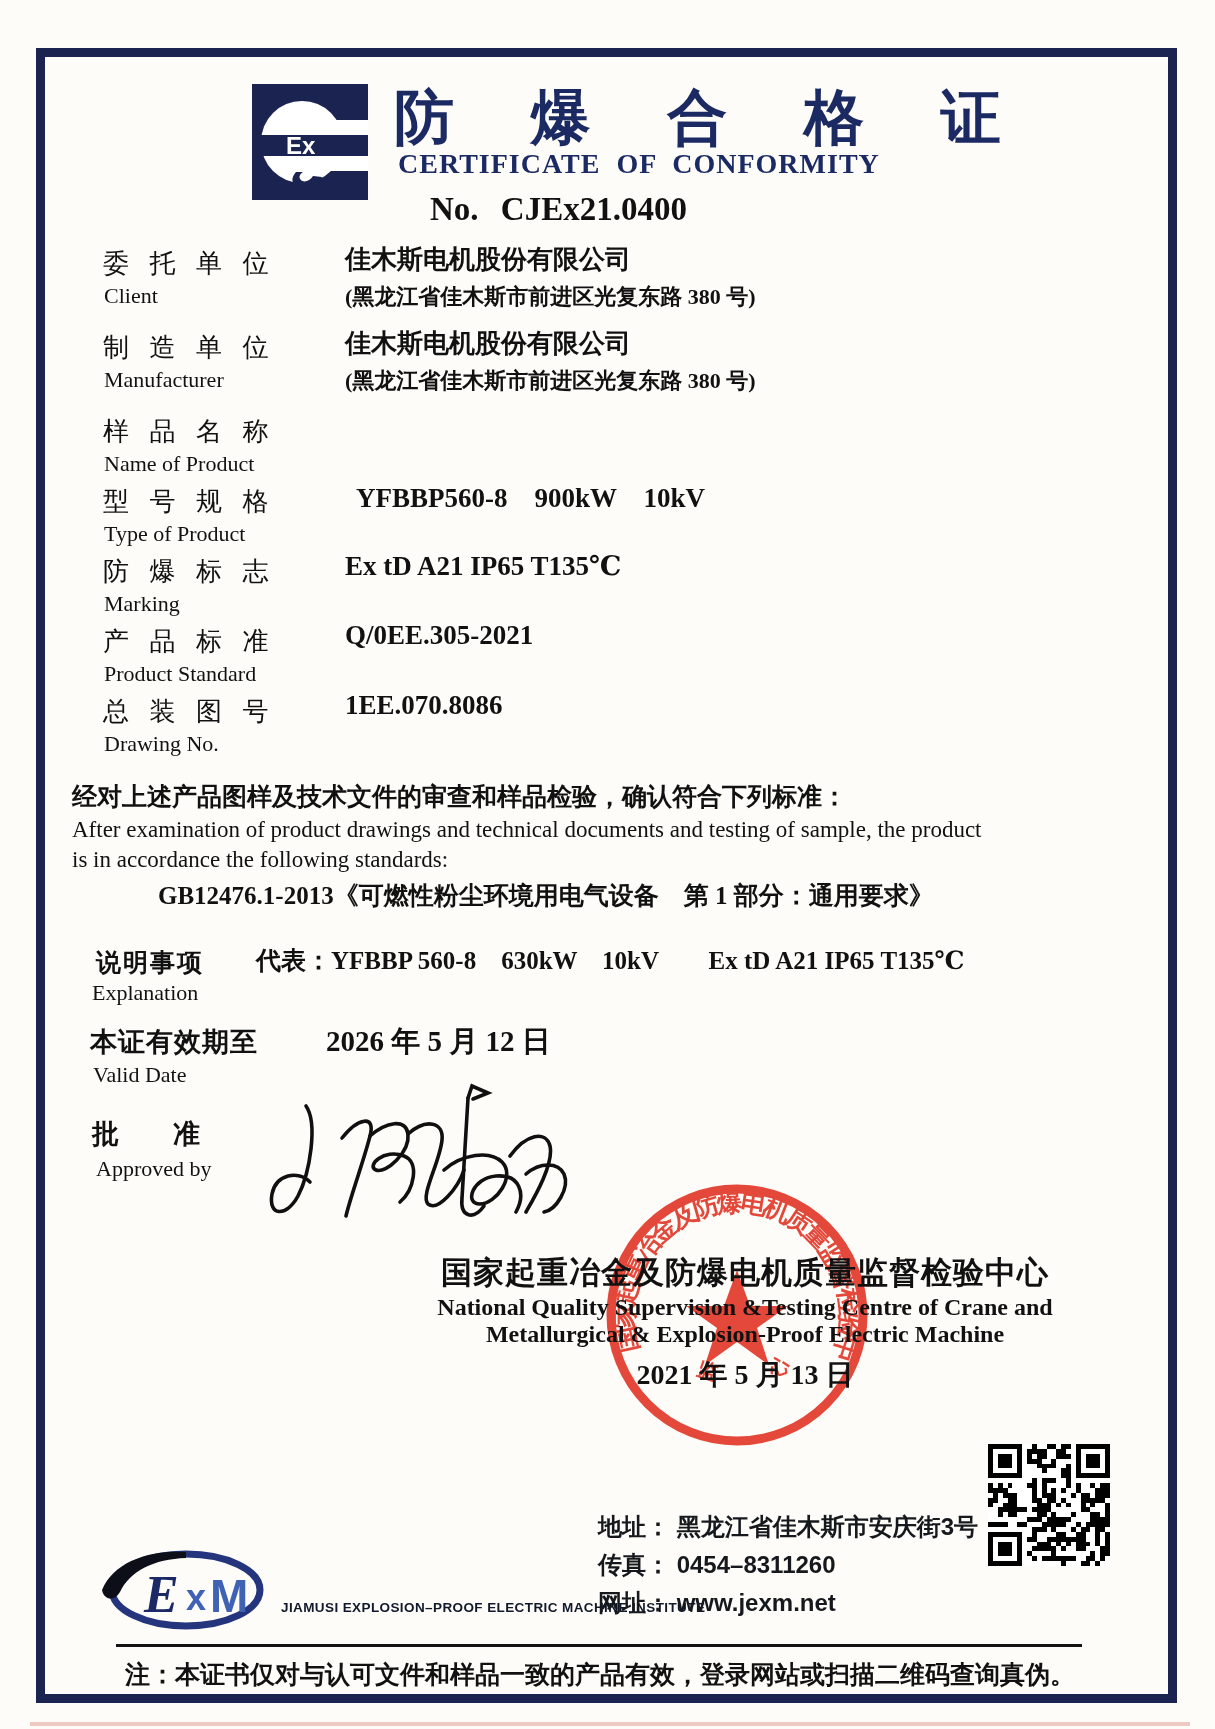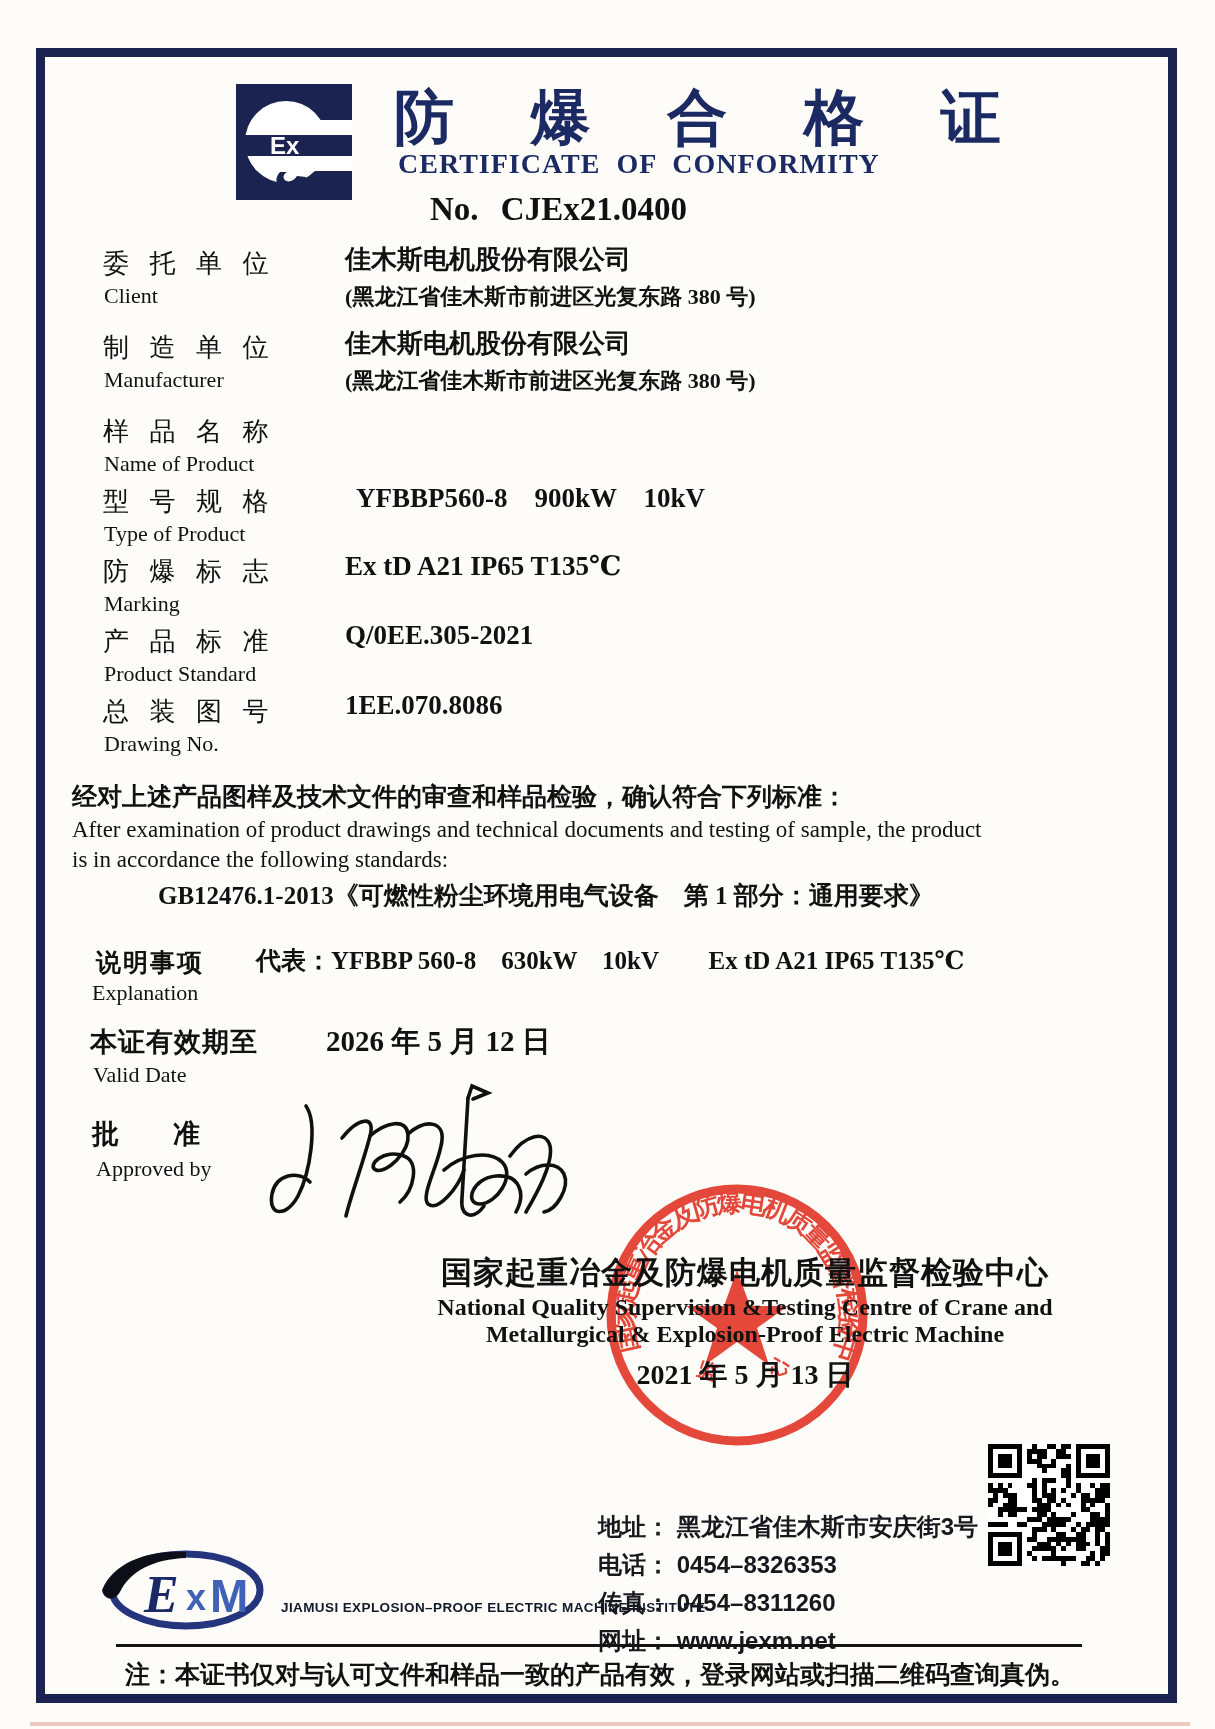--- a/index.html
+++ b/index.html
@@ -31,21 +31,21 @@
   .rule{left:116px;top:1644px;width:966px;height:3px;background:#141414;}
   .scanline{left:30px;top:1722px;width:1160px;height:4px;background:#e7b4aa;opacity:.7;}
 </style>
 </head>
 <body>
 
 <div class="page">
 
   <div class="abs frame"></div>
 
-  <div class="abs" style="left:236px;top:84px;width:116px;height:116px;">
+  <div class="abs" style="left:252px;top:84px;width:116px;height:116px;">
     <svg width="116" height="116" viewBox="0 0 116 116">
       <rect x="0" y="0" width="116" height="116" fill="#1b2351"></rect>
       <circle cx="50" cy="58" r="41" fill="#ffffff"></circle>
       <rect x="50" y="36" width="66" height="15" fill="#ffffff"></rect>
       <rect x="50" y="72" width="66" height="15" fill="#ffffff"></rect>
       <rect x="8" y="51" width="100" height="21" fill="#1b2351"></rect>
       <text x="34" y="70" font-family="Liberation Sans, sans-serif" font-size="24" font-weight="800" fill="#ffffff">Ex</text>
       <path d="M44,88 c-7,8 -3,15 6,16 c11,1 18,-4 20,-11 l-9,-1 c-3,5 -9,7 -12,4 c-3,-3 -1,-6 2,-8 z" fill="#1b2351"></path>
     </svg>
   </div>
@@ -377,21 +377,20 @@
       <path d="M4,46 C16,18 50,6 88,8 L88,14 C56,15 32,27 22,48 C16,58 6,56 4,46 Z" fill="#0c0f18"></path>
       <text x="46" y="68" font-family="Liberation Serif, serif" font-size="52" font-weight="800" font-style="italic" fill="#1b2a66">E</text>
       <text x="88" y="66" font-family="Liberation Sans, sans-serif" font-size="36" font-weight="800" fill="#3f62b5">x</text>
       <text x="112" y="68" font-family="Liberation Sans, sans-serif" font-size="46" font-weight="800" fill="#3f62b5">M</text>
     </svg>
   </div>
   <div class="abs inst-en" style="left:281px;top:1600px;">JIAMUSI EXPLOSION–PROOF ELECTRIC MACHINE INSTITUTE</div>
 
   <div class="abs contact" style="left:598px;top:1508px;">
     <div>地址： 黑龙江省佳木斯市安庆街3号</div>
-    <div>电话： 0454–8326353</div>
     <div>传真： 0454–8311260</div>
     <div>网址： www.jexm.net</div>
   </div>
 
   <div class="abs rule"></div>
   <div class="abs foot-note">注：本证书仅对与认可文件和样品一致的产品有效，登录网站或扫描二维码查询真伪。</div>
   <div class="abs scanline"></div>
 
 </div>
 

